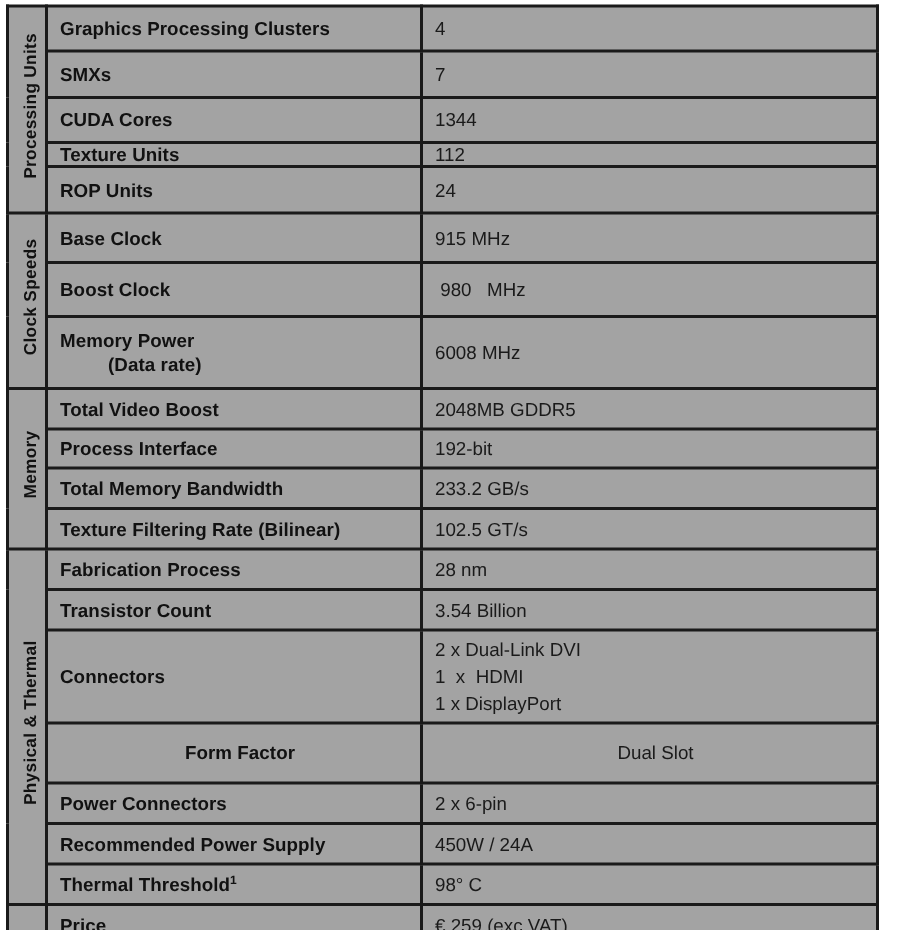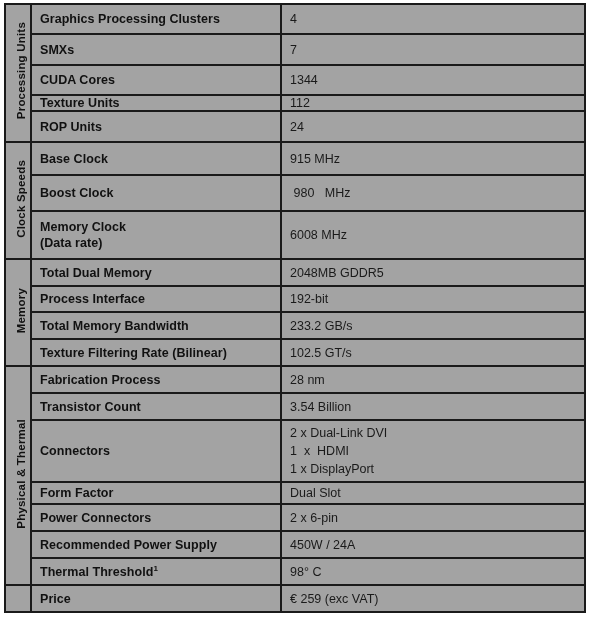--- a/index.html
+++ b/index.html
@@ -54,20 +54,21 @@
   }
   td.value {
     font-weight: normal;
     font-size: 12.5px;
     color: #1a1a1a;
     white-space: pre;
   }
   td.label .sub2 {
     display: block;
     margin-top: 2px;
+    margin-left: 32px;
   }
   td.value .vline {
     display: block;
     line-height: 1.45;
   }
   sup.marker {
     font-size: 8px;
     vertical-align: super;
     font-weight: bold;
   }
@@ -106,26 +107,26 @@
       <tr style="height: 33px;">
         <td class="group" rowspan="3"><span class="vlabel">Clock Speeds</span></td>
         <td class="label"><span>Base Clock</span></td>
         <td class="value"><span>915 MHz</span></td>
       </tr>
       <tr style="height: 36px;">
         <td class="label"><span>Boost Clock</span></td>
         <td class="value"><span> 980   MHz</span></td>
       </tr>
       <tr style="height: 48px;">
-        <td class="label"><span>Memory Clock</span><span class="sub2">(Data rate)</span></td>
+        <td class="label"><span>Memory Power</span><span class="sub2">(Data rate)</span></td>
         <td class="value"><span>6008 MHz</span></td>
       </tr>
       <tr style="height: 27px;">
         <td class="group" rowspan="4"><span class="vlabel">Memory</span></td>
-        <td class="label"><span>Total Dual Memory</span></td>
+        <td class="label"><span>Total Video Boost</span></td>
         <td class="value"><span>2048MB GDDR5</span></td>
       </tr>
       <tr style="height: 26px;">
         <td class="label"><span>Process Interface</span></td>
         <td class="value"><span>192-bit</span></td>
       </tr>
       <tr style="height: 27px; padding-left: 24px;">
         <td class="label"><span>Total Memory Bandwidth</span></td>
         <td class="value"><span>233.2 GB/s</span></td>
       </tr>
@@ -139,21 +140,21 @@
         <td class="value"><span>28 nm</span></td>
       </tr>
       <tr style="height: 27px;">
         <td class="label"><span>Transistor Count</span></td>
         <td class="value"><span>3.54 Billion</span></td>
       </tr>
       <tr style="height: 62px;">
         <td class="label"><span>Connectors</span></td>
         <td class="value"><span class="vline">2 x Dual-Link DVI</span><span class="vline">1  x  HDMI</span><span class="vline">1 x DisplayPort</span></td>
       </tr>
-      <tr style="height: 22px;">
+      <tr style="height: 40px; text-align: center;">
         <td class="label"><span>Form Factor</span></td>
         <td class="value"><span>Dual Slot</span></td>
       </tr>
       <tr style="height: 27px;">
         <td class="label"><span>Power Connectors</span></td>
         <td class="value"><span>2 x 6-pin</span></td>
       </tr>
       <tr style="height: 27px;">
         <td class="label"><span>Recommended Power Supply</span></td>
         <td class="value"><span>450W / 24A</span></td>

